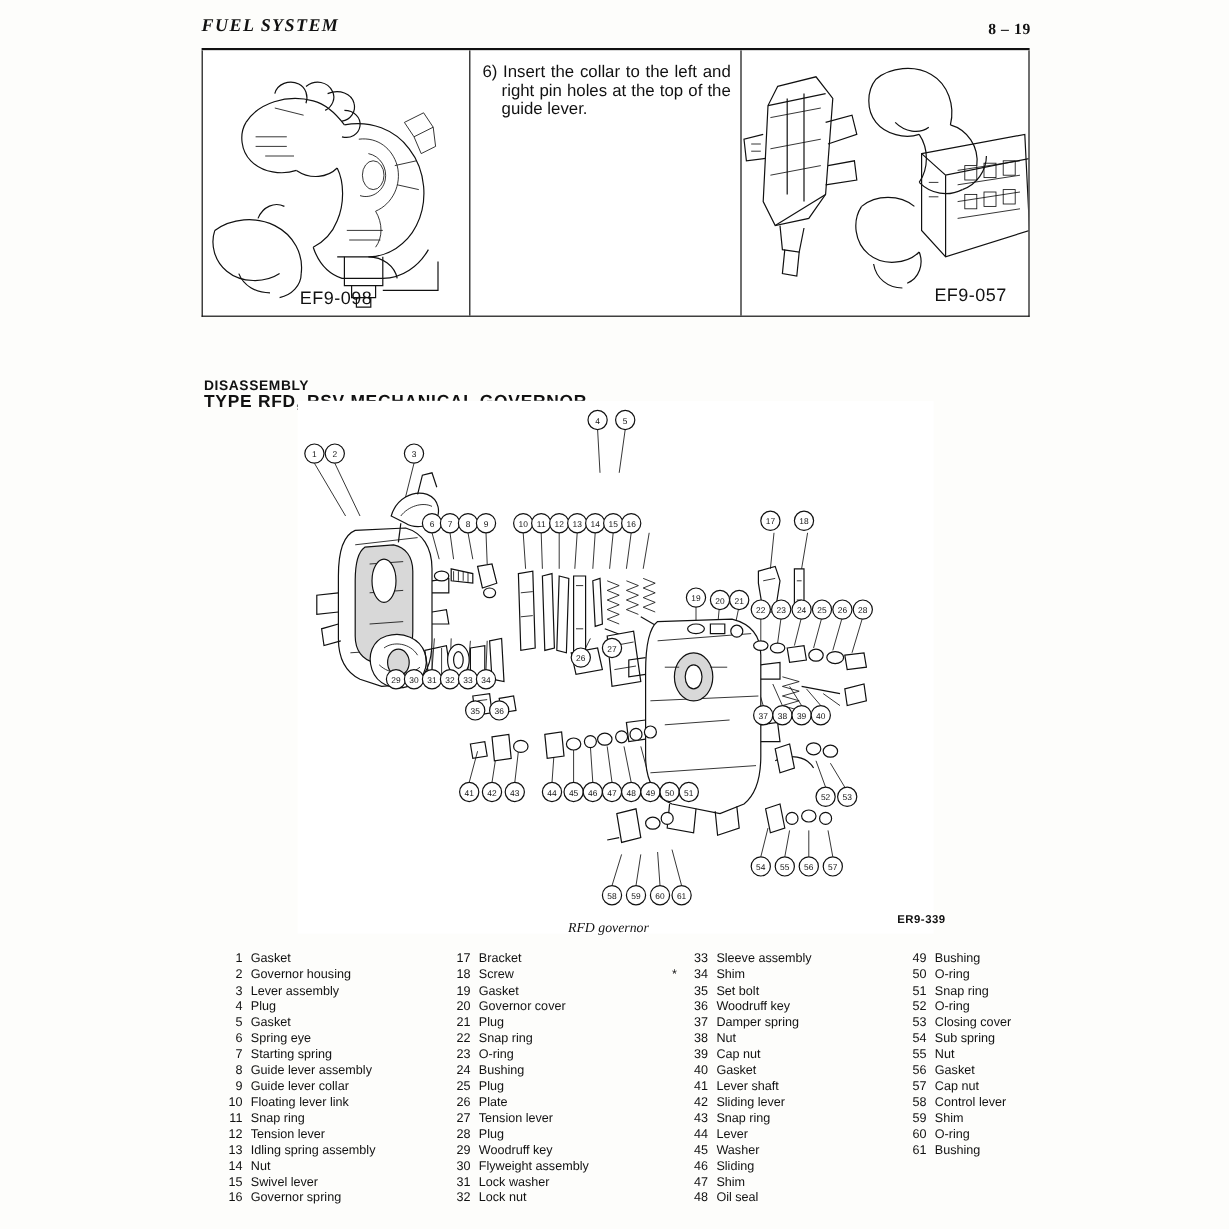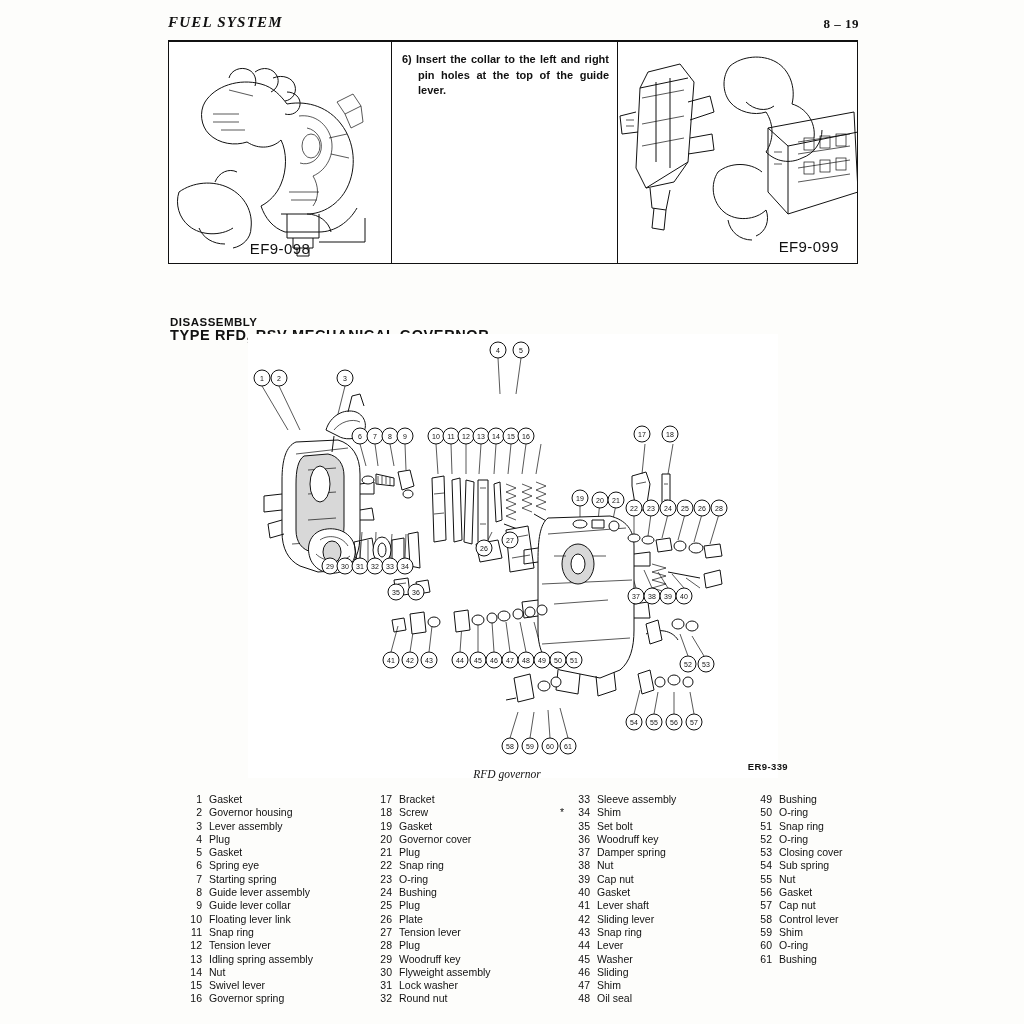--- a/index.html
+++ b/index.html
@@ -38,23 +38,22 @@
   }
   .topband .divline{
     position:absolute;top:0;bottom:0;width:1px;background:#111;
   }
   .tb-left{left:0;width:222px;top:0;bottom:0;position:absolute;overflow:hidden;}
   .tb-mid{left:223px;width:225px;top:0;bottom:0;position:absolute;}
   .tb-right{left:449px;right:0;top:0;bottom:0;position:absolute;overflow:hidden;}
 
   .steps{
     position:absolute;left:10px;top:10px;right:8px;
-    font-size:11px;line-height:15.5px;
+    font-size:14px;line-height:15.5px;
     text-align:justify;
-    font-weight:bold;
   }
   .steps p{margin:0 0 2px 0;padding-left:16px;text-indent:-16px;}
 
   .figcap{
     position:absolute;
     font-size:15px;font-weight:normal;letter-spacing:.4px;
   }
   .cap-left{left:0;right:0;bottom:6px;text-align:center;}
   .cap-right{right:18px;bottom:8px;}
 
@@ -235,21 +234,21 @@
           <path d="M156 110 L164 110"></path>
             <path d="M156 122 L164 122"></path>
         </g>
         <g class="ln">
           <path d="M100 130 C112 120 132 120 144 130"></path>
           <path d="M100 130 C92 142 94 160 106 170 C118 180 138 178 148 168"></path>
           <path d="M148 168 C152 178 148 190 138 194"></path>
           <path d="M110 178 C112 190 122 198 134 198"></path>
         </g>
       </svg>
-      <div class="figcap cap-right">EF9-099</div>
+      <div class="figcap cap-right">EF9-057</div>
     </div>
   </div>
 
   <div class="h-type">TYPE RFD, RSV MECHANICAL GOVERNOR</div>
   <div class="h-dis">DISASSEMBLY</div>
 
   <div class="diagram">
     <svg width="530" height="430" viewBox="0 0 530 430">
 
       <g class="lnt">
@@ -653,21 +652,21 @@
         <div class="pitem" style="position: relative;"><span class="pnum">22</span><span>Snap ring</span></div>
         <div class="pitem" style="position: relative;"><span class="pnum">23</span><span>O-ring</span></div>
         <div class="pitem" style="position: relative;"><span class="pnum">24</span><span>Bushing</span></div>
         <div class="pitem" style="position: relative;"><span class="pnum">25</span><span>Plug</span></div>
         <div class="pitem" style="position: relative;"><span class="pnum">26</span><span>Plate</span></div>
         <div class="pitem" style="position: relative;"><span class="pnum">27</span><span>Tension lever</span></div>
         <div class="pitem" style="position: relative;"><span class="pnum">28</span><span>Plug</span></div>
         <div class="pitem" style="position: relative;"><span class="pnum">29</span><span>Woodruff key</span></div>
         <div class="pitem" style="position: relative;"><span class="pnum">30</span><span>Flyweight assembly</span></div>
         <div class="pitem" style="position: relative;"><span class="pnum">31</span><span>Lock washer</span></div>
-        <div class="pitem" style="position: relative;"><span class="pnum">32</span><span>Round nut</span></div>
+        <div class="pitem" style="position: relative;"><span class="pnum">32</span><span>Lock nut</span></div>
       </div>
     <div class="col c3">
         <div class="pitem" style="position: relative;"><span class="pnum">33</span><span>Sleeve assembly</span></div>
         <div class="pitem" style="position: relative;"><span class="star">*</span><span class="pnum">34</span><span>Shim</span></div>
         <div class="pitem" style="position: relative;"><span class="pnum">35</span><span>Set bolt</span></div>
         <div class="pitem" style="position: relative;"><span class="pnum">36</span><span>Woodruff key</span></div>
         <div class="pitem" style="position: relative;"><span class="pnum">37</span><span>Damper spring</span></div>
         <div class="pitem" style="position: relative;"><span class="pnum">38</span><span>Nut</span></div>
         <div class="pitem" style="position: relative;"><span class="pnum">39</span><span>Cap nut</span></div>
         <div class="pitem" style="position: relative;"><span class="pnum">40</span><span>Gasket</span></div>

